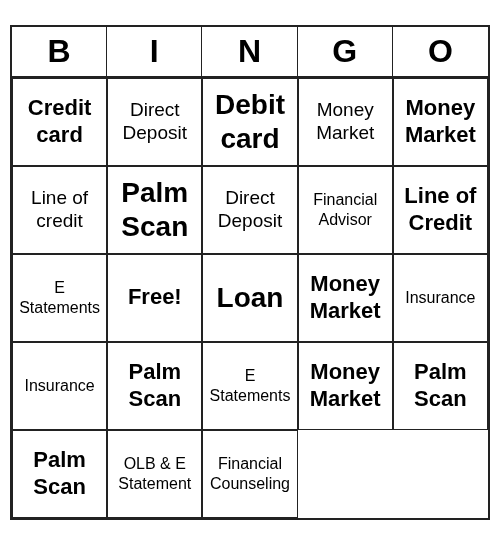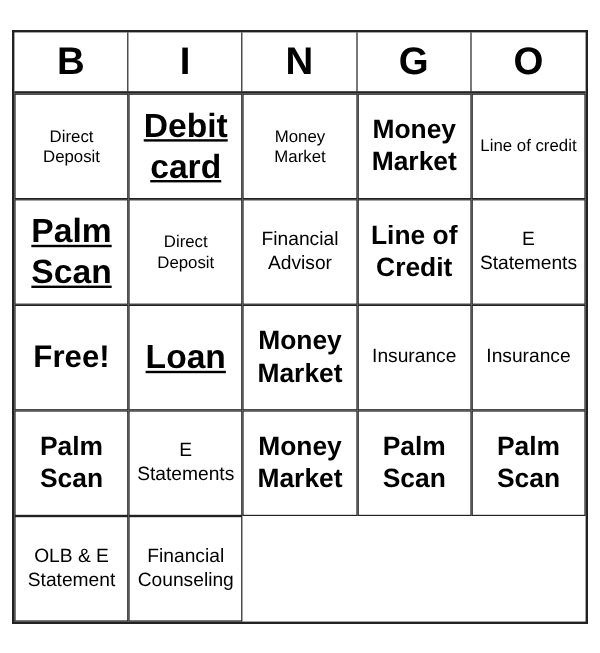--- a/index.html
+++ b/index.html
@@ -36,52 +36,52 @@
       grid-template-rows: repeat(5, 1fr);
     }
     .bingo-cell {
       border: 1px solid #222;
       min-height: 88px;
       display: flex;
       align-items: center;
       justify-content: center;
       text-align: center;
       padding: 4px;
-      font-size: 14px;
+      font-size: 19px;
       line-height: 1.2;
     }
     .bingo-cell.large {
       font-size: 22px;
       font-weight: bold;
     }
     .bingo-cell.xlarge {
       font-size: 28px;
       font-weight: bold;
-      text-decoration: underline;
     }
     .bingo-cell.small {
       font-size: 16px;
     }
     .bingo-cell.free {
-      font-size: 26px;
+      font-size: 22px;
       font-weight: bold;
     }
   </style>
 </head>
 <body>
 
 <div class="bingo-container">
   <div class="bingo-header">
   <div class="bingo-header-cell">B</div>
       <div class="bingo-header-cell">I</div>
       <div class="bingo-header-cell">N</div>
       <div class="bingo-header-cell">G</div>
       <div class="bingo-header-cell">O</div>
     </div>
   <div class="bingo-grid">
+  <div class="bingo-cell large">Credit card</div>
       <div class="bingo-cell">Direct Deposit</div>
       <div class="bingo-cell xlarge">Debit card</div>
       <div class="bingo-cell">Money Market</div>
       <div class="bingo-cell large">Money Market</div>
       <div class="bingo-cell">Line of credit</div>
       <div class="bingo-cell xlarge">Palm Scan</div>
       <div class="bingo-cell">Direct Deposit</div>
       <div class="bingo-cell small">Financial Advisor</div>
       <div class="bingo-cell large">Line of Credit</div>
       <div class="bingo-cell small">E Statements</div>

